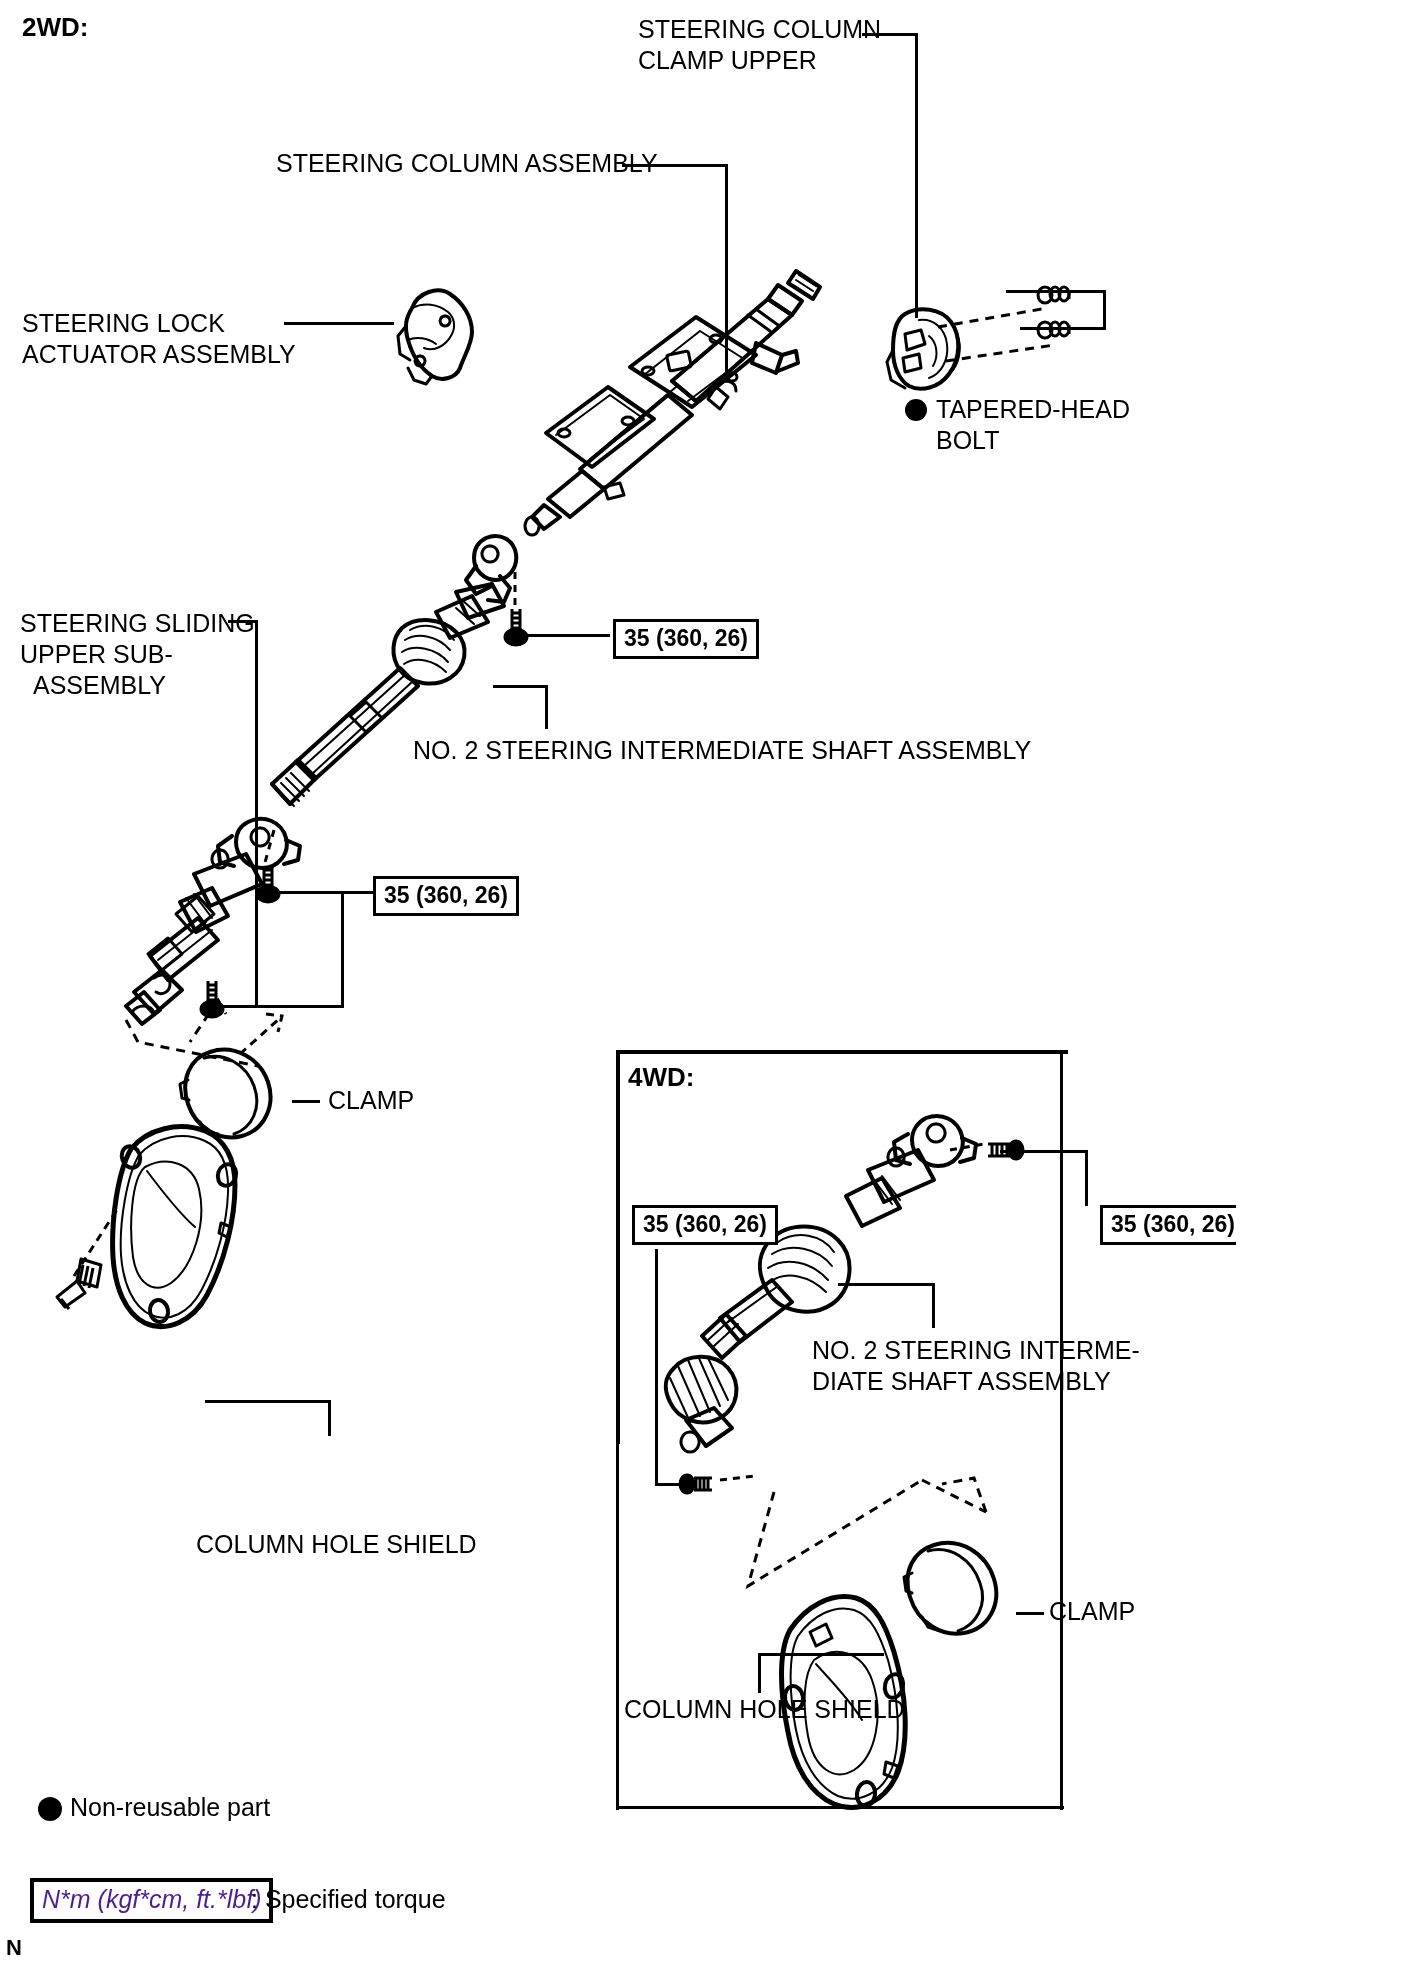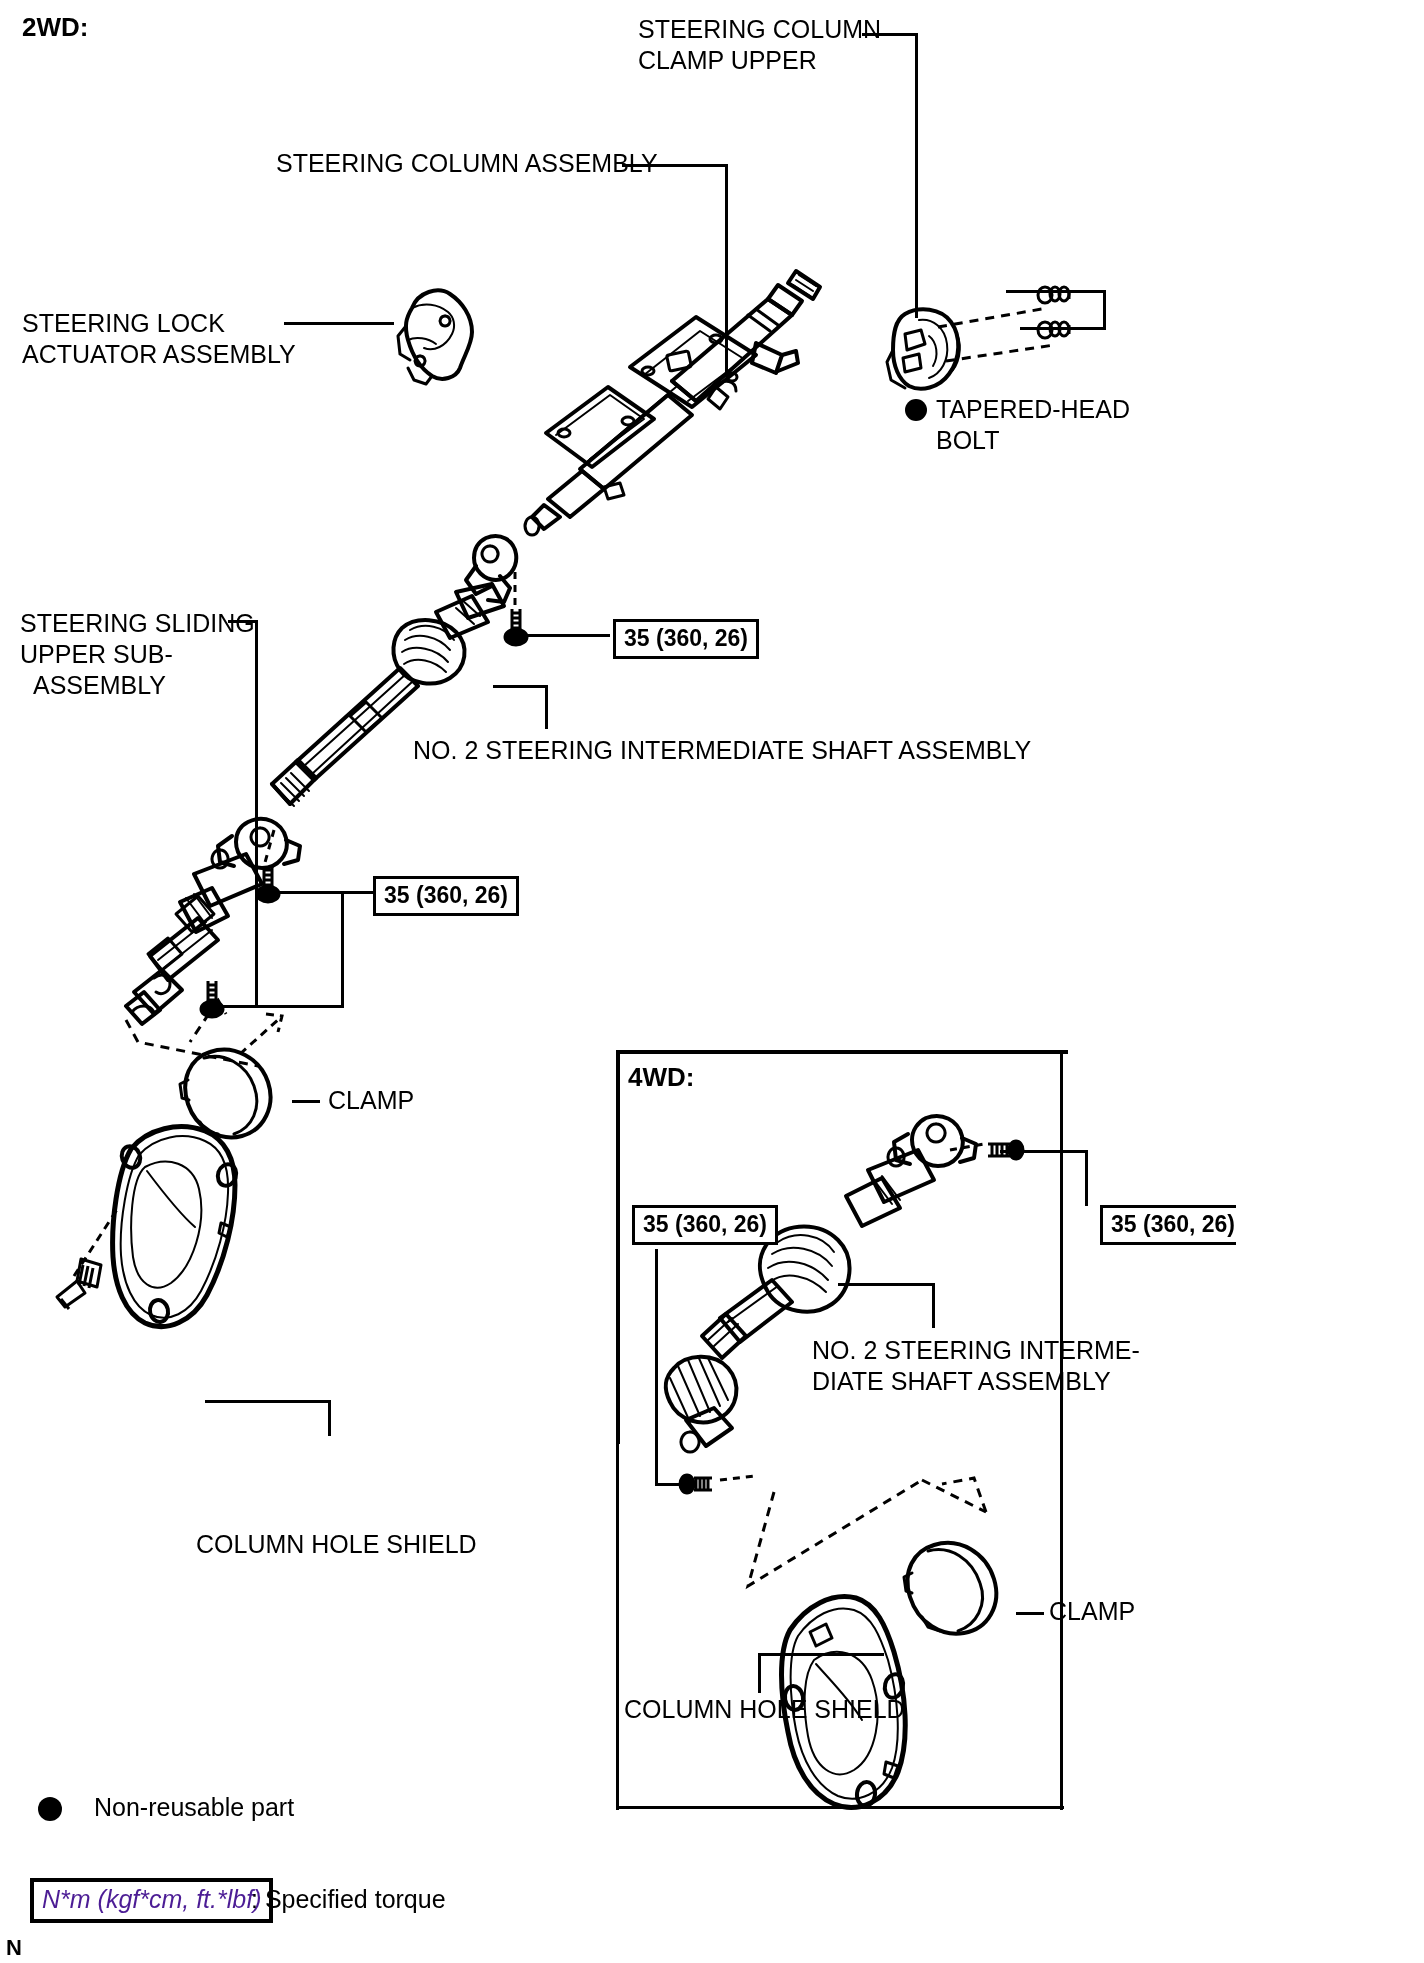--- a/index.html
+++ b/index.html
@@ -591,20 +591,20 @@
         <path d="M116 172 L128 176 L124 188 L114 184 Z"></path>
         <path d="M40 42 L56 34 L62 48 L46 56 Z"></path>
       </g>
     </g>
   </svg>
   <div class="ln hl" style="left:758px; top:1653px; width:126px;"></div>
   <div class="ln vl" style="left:758px; top:1653px; height:40px;"></div>
   <div class="lbl" style="left:624px; top:1694px;">COLUMN HOLE SHIELD</div>
 
   <div class="dot" style="left:38px; top:1797px; width:24px; height:24px;"></div>
-  <div class="lbl" style="left:70px; top:1792px;margin-left:24px;">Non-reusable part</div>
+  <div class="lbl" style="left:70px; top:1792px;">Non-reusable part</div>
 
   <div class="legend-torque" style="left:30px; top:1878px;">N*m (kgf*cm, ft.*lbf)</div>
   <div class="lbl" style="left:251px; top:1884px;">: Specified torque</div>
 
   <div class="lbl bold" style="left:6px; top:1932px; font-size:22px;">N</div>
 
 </div>
 
 </body></html>

